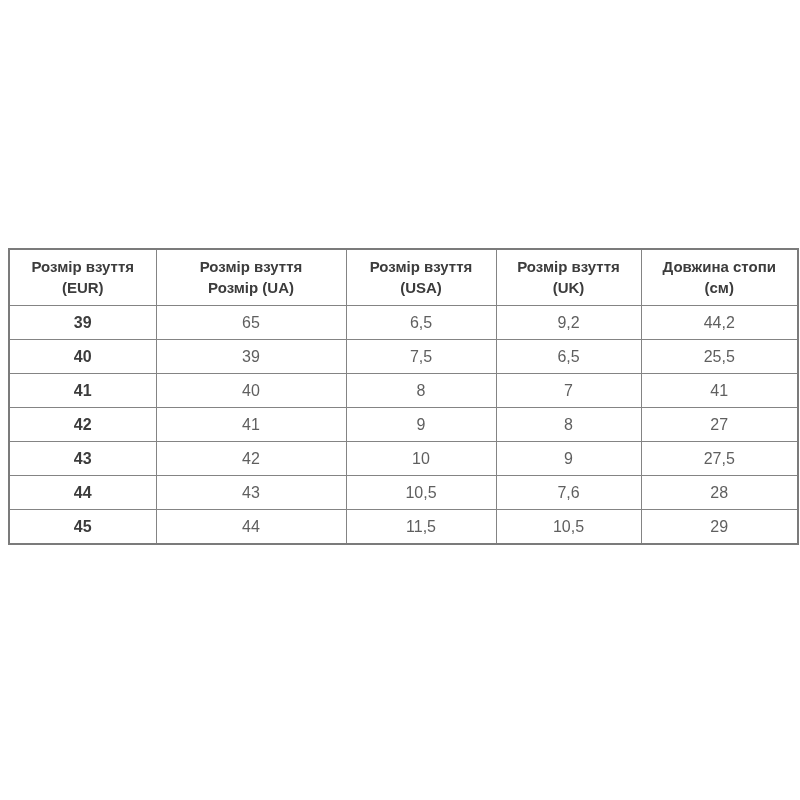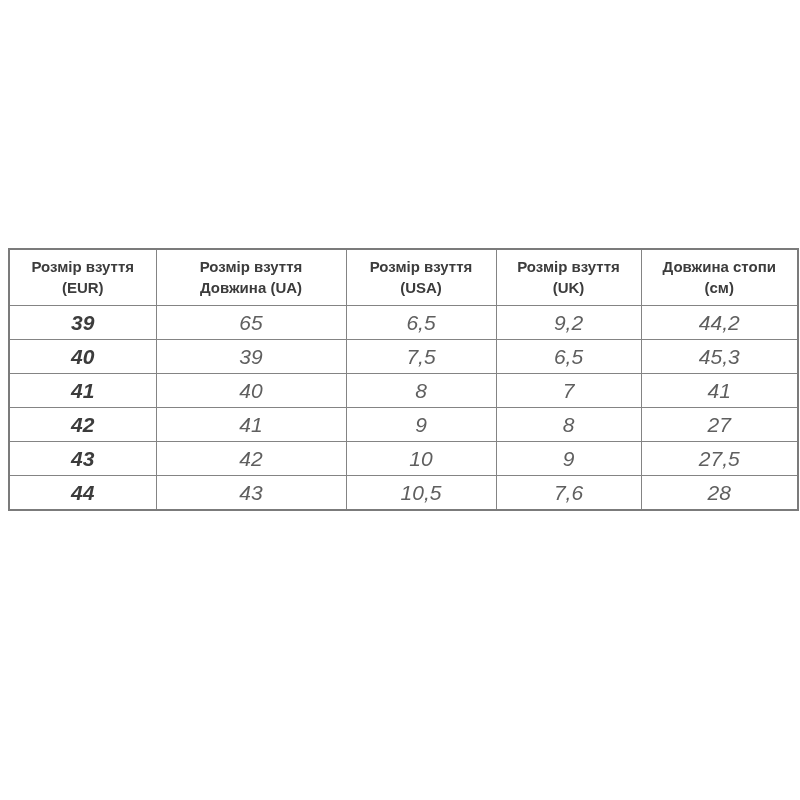--- a/index.html
+++ b/index.html
@@ -30,24 +30,23 @@
   }
   table.size-table th {
     height: 55px;
     font-size: 15px;
     font-weight: bold;
     color: #3c3c3c;
     line-height: 1.35;
   }
   table.size-table td {
     height: 33px;
-    font-size: 21px;
+    font-size: 16px;
     font-weight: normal;
     color: #5f5f5f;
-    font-style: italic;
   }
   table.size-table td.col-first {
     font-weight: bold;
     color: #3c3c3c;
   }
   .hline { display: block; }
 </style>
 </head>
 <body>
 
@@ -61,21 +60,21 @@
       <col style="width:157px">
     </colgroup>
     <thead>
       <tr>
         <th>
           <span class="hline">Розмір взуття</span>
           <span class="hline">(EUR)</span>
         </th>
         <th>
           <span class="hline">Розмір взуття</span>
-          <span class="hline">Довжина (UA)</span>
+          <span class="hline">Розмір (UA)</span>
         </th>
         <th>
           <span class="hline">Розмір взуття</span>
           <span class="hline">(USA)</span>
         </th>
         <th>
           <span class="hline">Розмір взуття</span>
           <span class="hline">(UK)</span>
         </th>
         <th>
@@ -90,21 +89,21 @@
           <td>65</td>
           <td>6,5</td>
           <td>9,2</td>
           <td>44,2</td>
         </tr>
         <tr>
           <td class="col-first">40</td>
           <td>39</td>
           <td>7,5</td>
           <td>6,5</td>
-          <td>45,3</td>
+          <td>25,5</td>
         </tr>
         <tr>
           <td class="col-first">41</td>
           <td>40</td>
           <td>8</td>
           <td>7</td>
           <td>41</td>
         </tr>
         <tr>
           <td class="col-first">42</td>
@@ -120,15 +119,22 @@
           <td>9</td>
           <td>27,5</td>
         </tr>
         <tr>
           <td class="col-first">44</td>
           <td>43</td>
           <td>10,5</td>
           <td>7,6</td>
           <td>28</td>
         </tr>
+        <tr>
+          <td class="col-first">45</td>
+          <td>44</td>
+          <td>11,5</td>
+          <td>10,5</td>
+          <td>29</td>
+        </tr>
       </tbody>
   </table>
 </div>
 
 </body></html>

